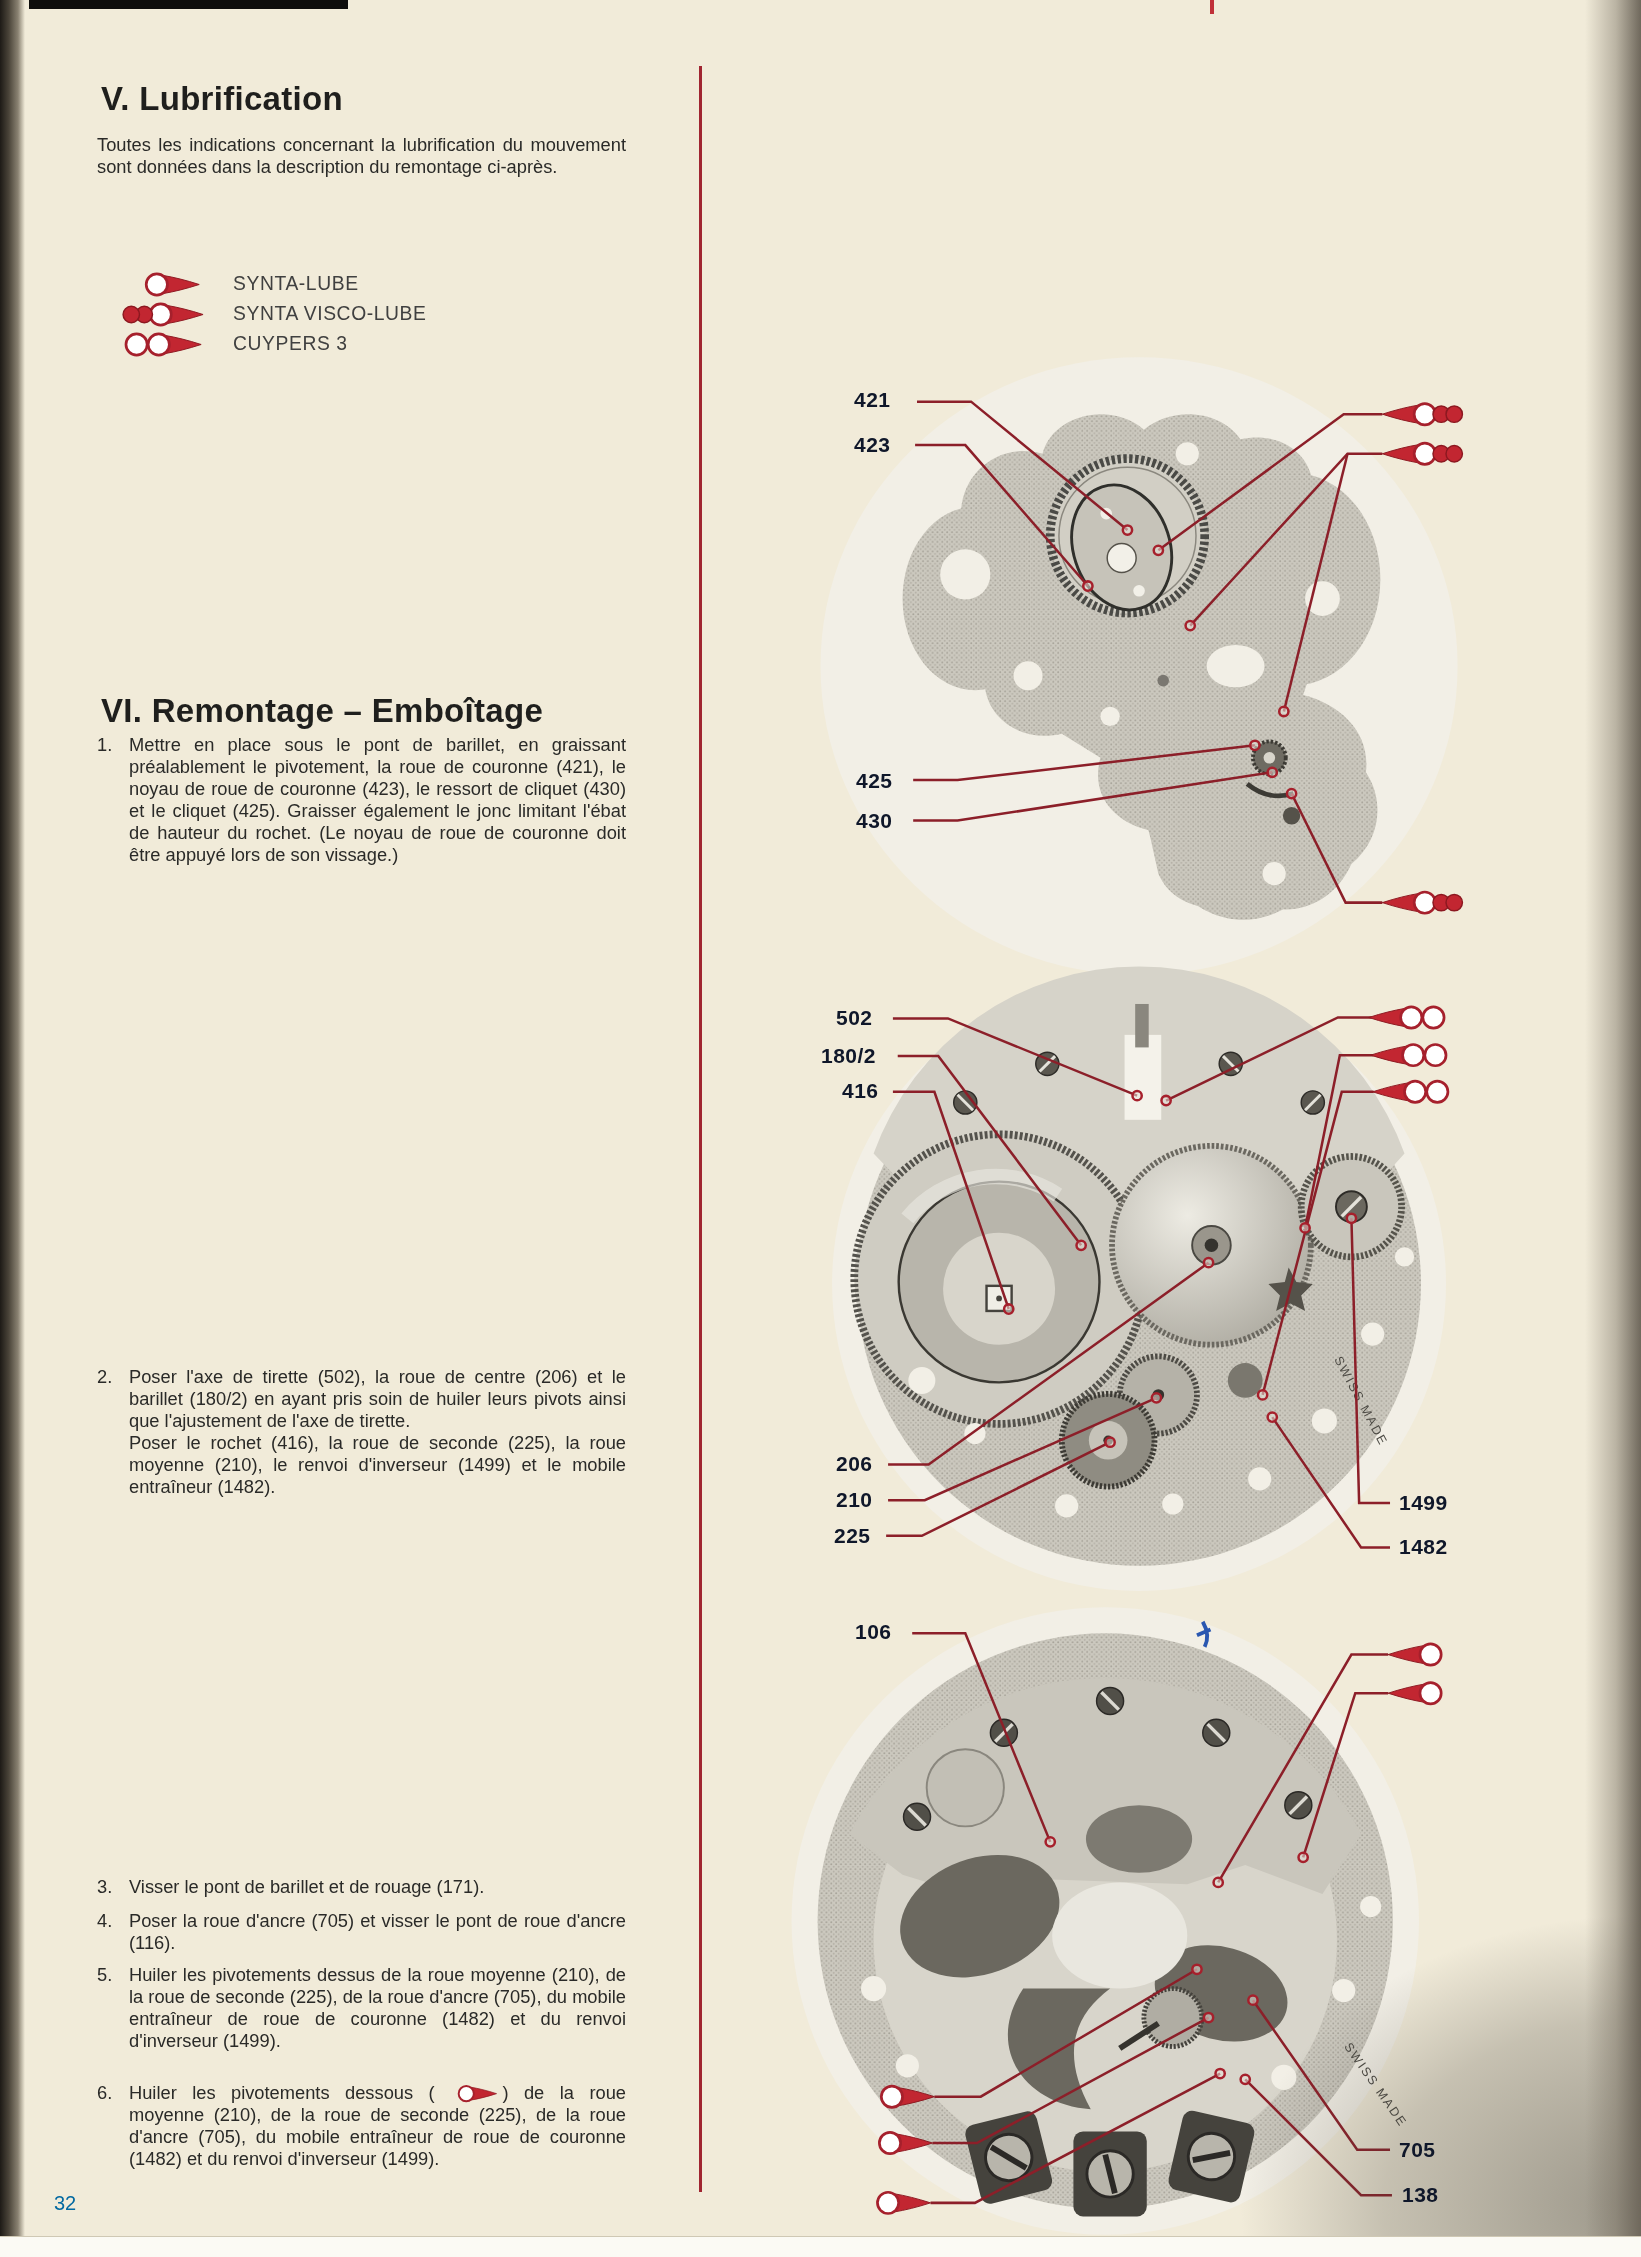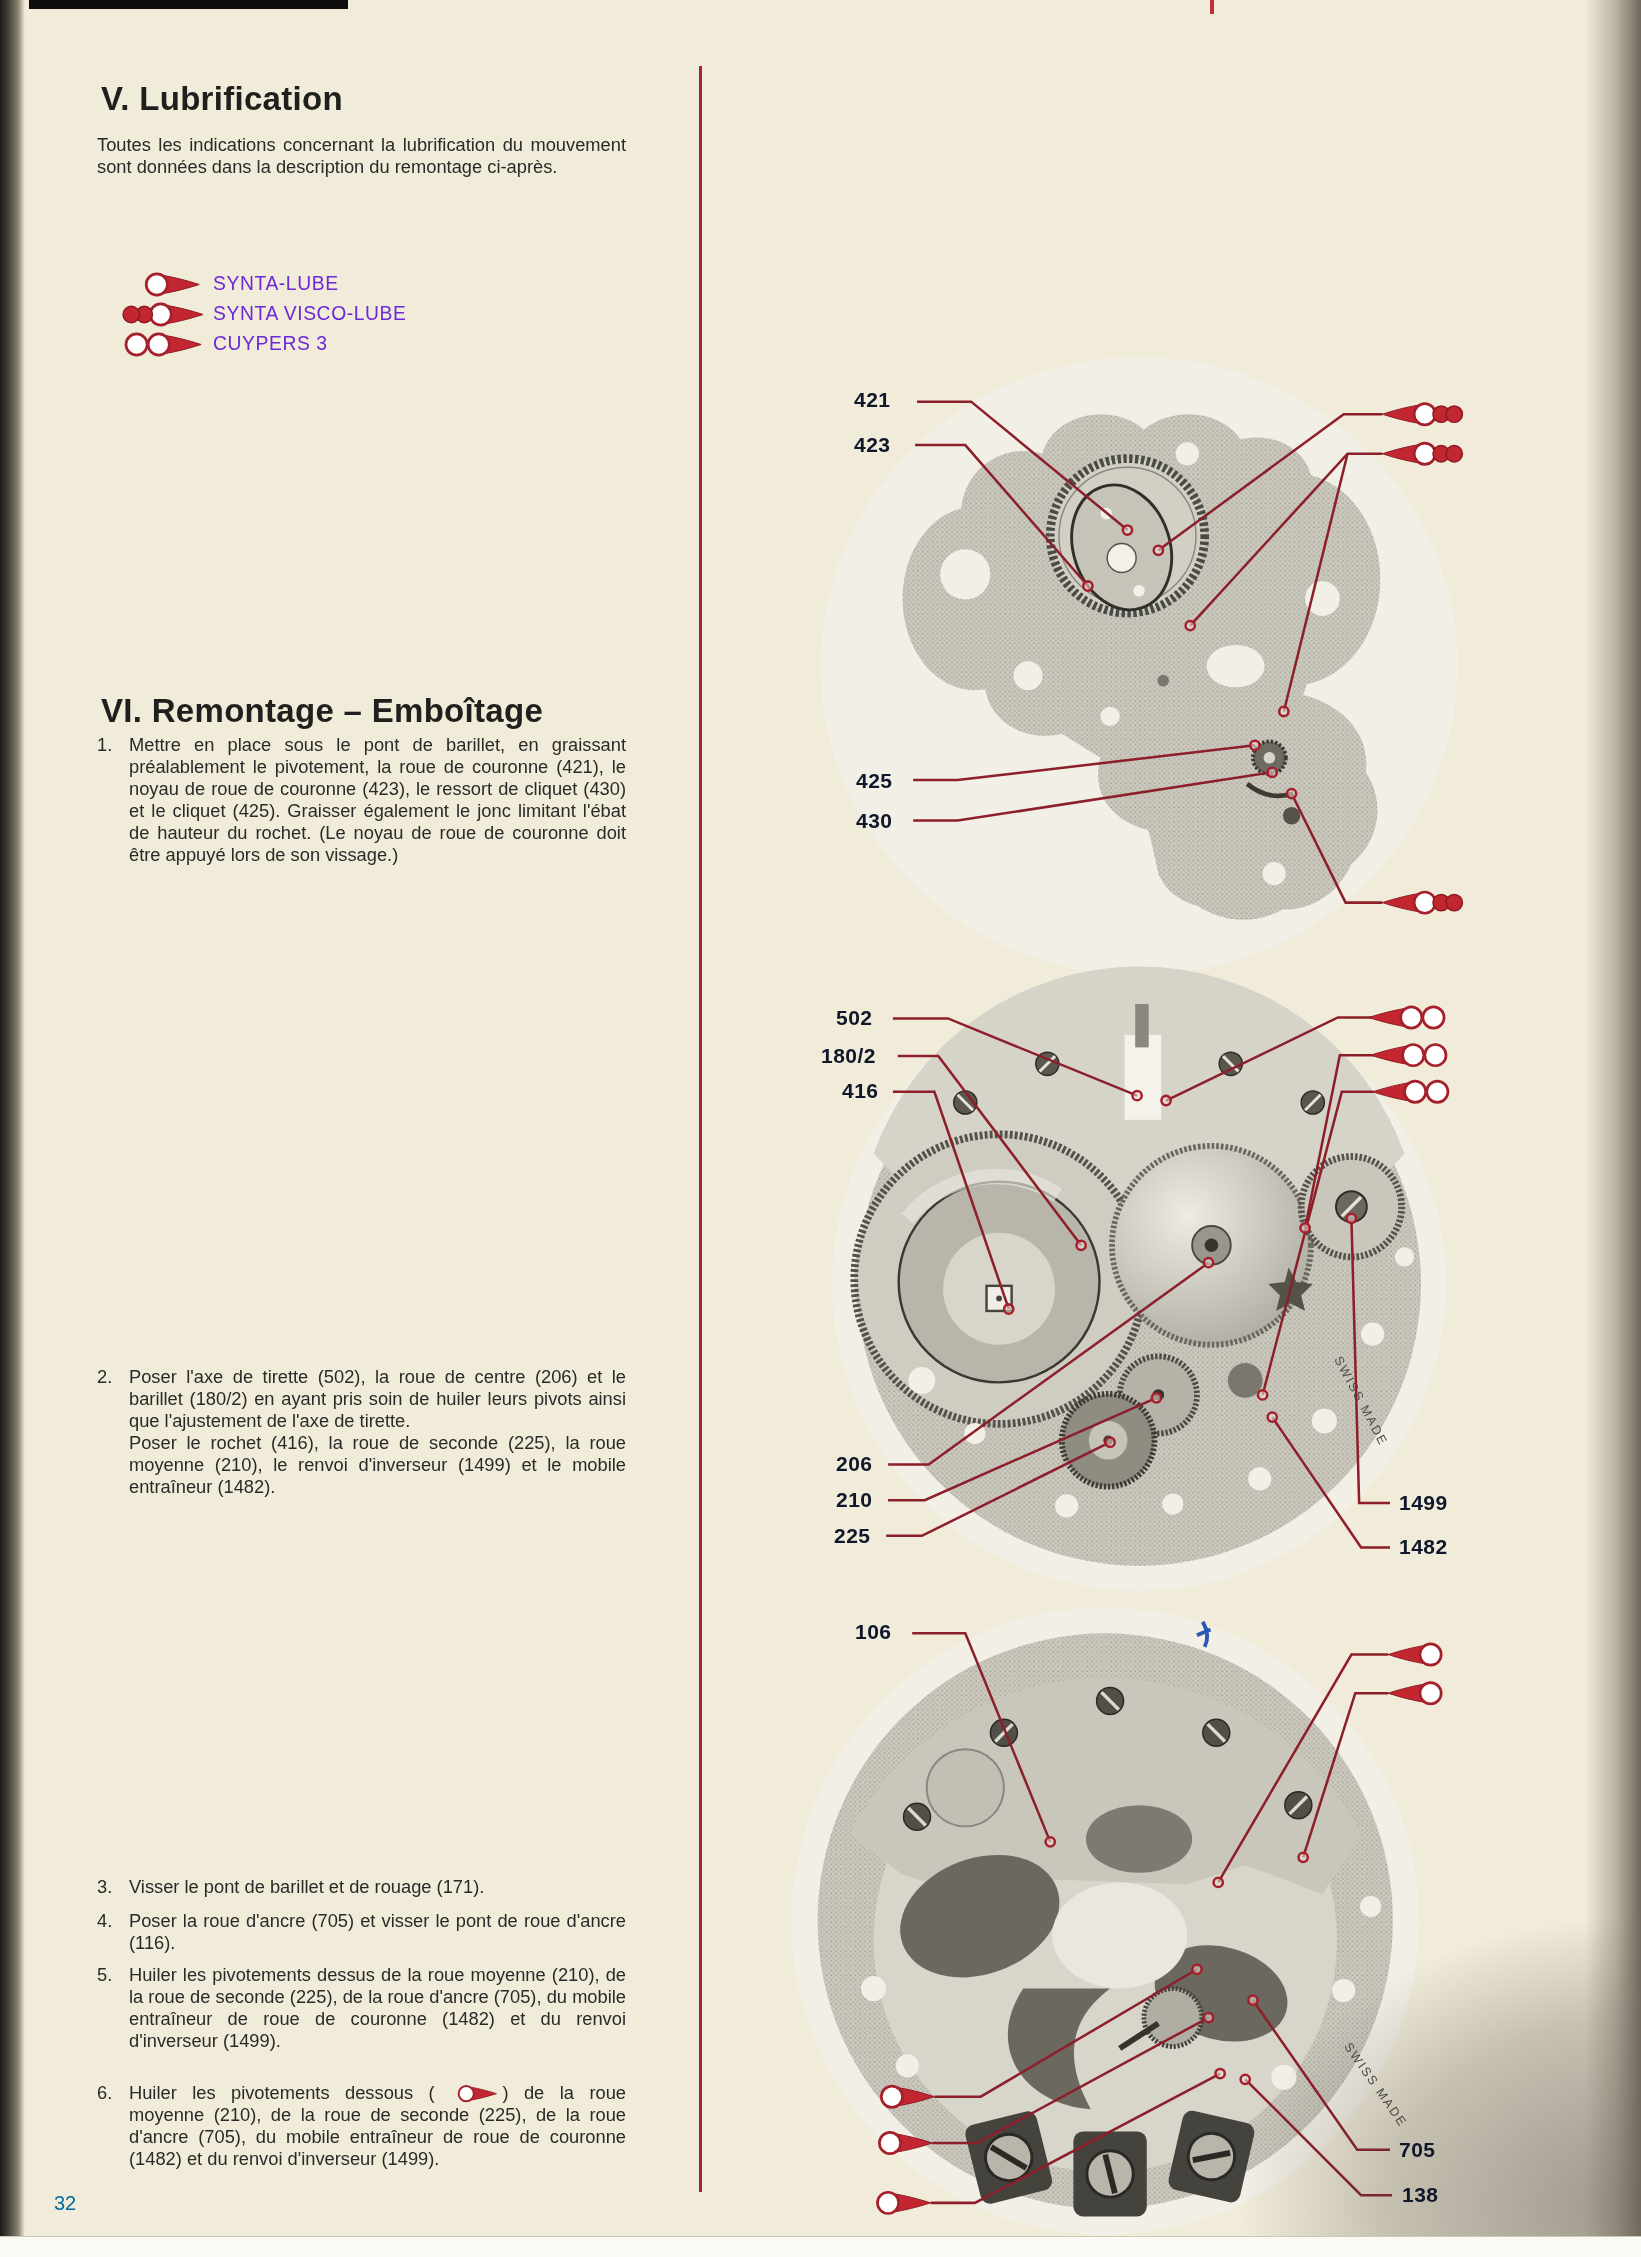--- a/index.html
+++ b/index.html
@@ -20,21 +20,21 @@
     background:radial-gradient(ellipse at 100% 85%,rgba(70,66,58,.5) 0%,rgba(70,66,58,.25) 45%,rgba(70,66,58,0) 70%);}
   .bottom-strip{position:absolute;left:0;top:2236px;width:1641px;height:21px;background:#fbfaf4;border-top:1px solid #cfc8b4;z-index:4;}
   .divider{position:absolute;left:699px;top:66px;width:2.9px;height:2126px;background:#a02531;z-index:2;}
 
   
   .heading{position:absolute;left:101px;width:541px;font-size:33px;font-weight:bold;color:#1f1f1d;letter-spacing:0.3px;z-index:5;}
   .para{position:absolute;left:97px;width:529px;font-size:18.3px;line-height:22px;text-align:justify;z-index:5;}
   .legend{position:absolute;left:97px;top:269px;width:529px;z-index:5;}
   .legend-row{display:flex;align-items:center;height:30px;}
   .legend-icon{width:108px;display:flex;justify-content:flex-end;}
-  .legend-label{margin-left:8px;font-size:19.3px;letter-spacing:0.6px;color:#6d28d9;}
+  .legend-label{margin-left:28px;font-size:19.3px;letter-spacing:0.6px;color:#404040;}
 
   .step{position:absolute;left:97px;width:529px;display:flex;z-index:5;}
   .step-num{width:32px;flex:none;font-size:18.3px;line-height:22px;}
   .step-text{flex:1;font-size:18.3px;line-height:22px;text-align:justify;}
   .inline-sym{vertical-align:-3.9px;margin:0 2.9px;}
 
   .page-number{position:absolute;left:54px;top:2192px;font-size:20px;color:#0369a1;z-index:5;}
 
   
   .callout{position:absolute;font-size:21px;font-weight:bold;color:#0f172a;line-height:1;z-index:6;letter-spacing:0.5px;}

